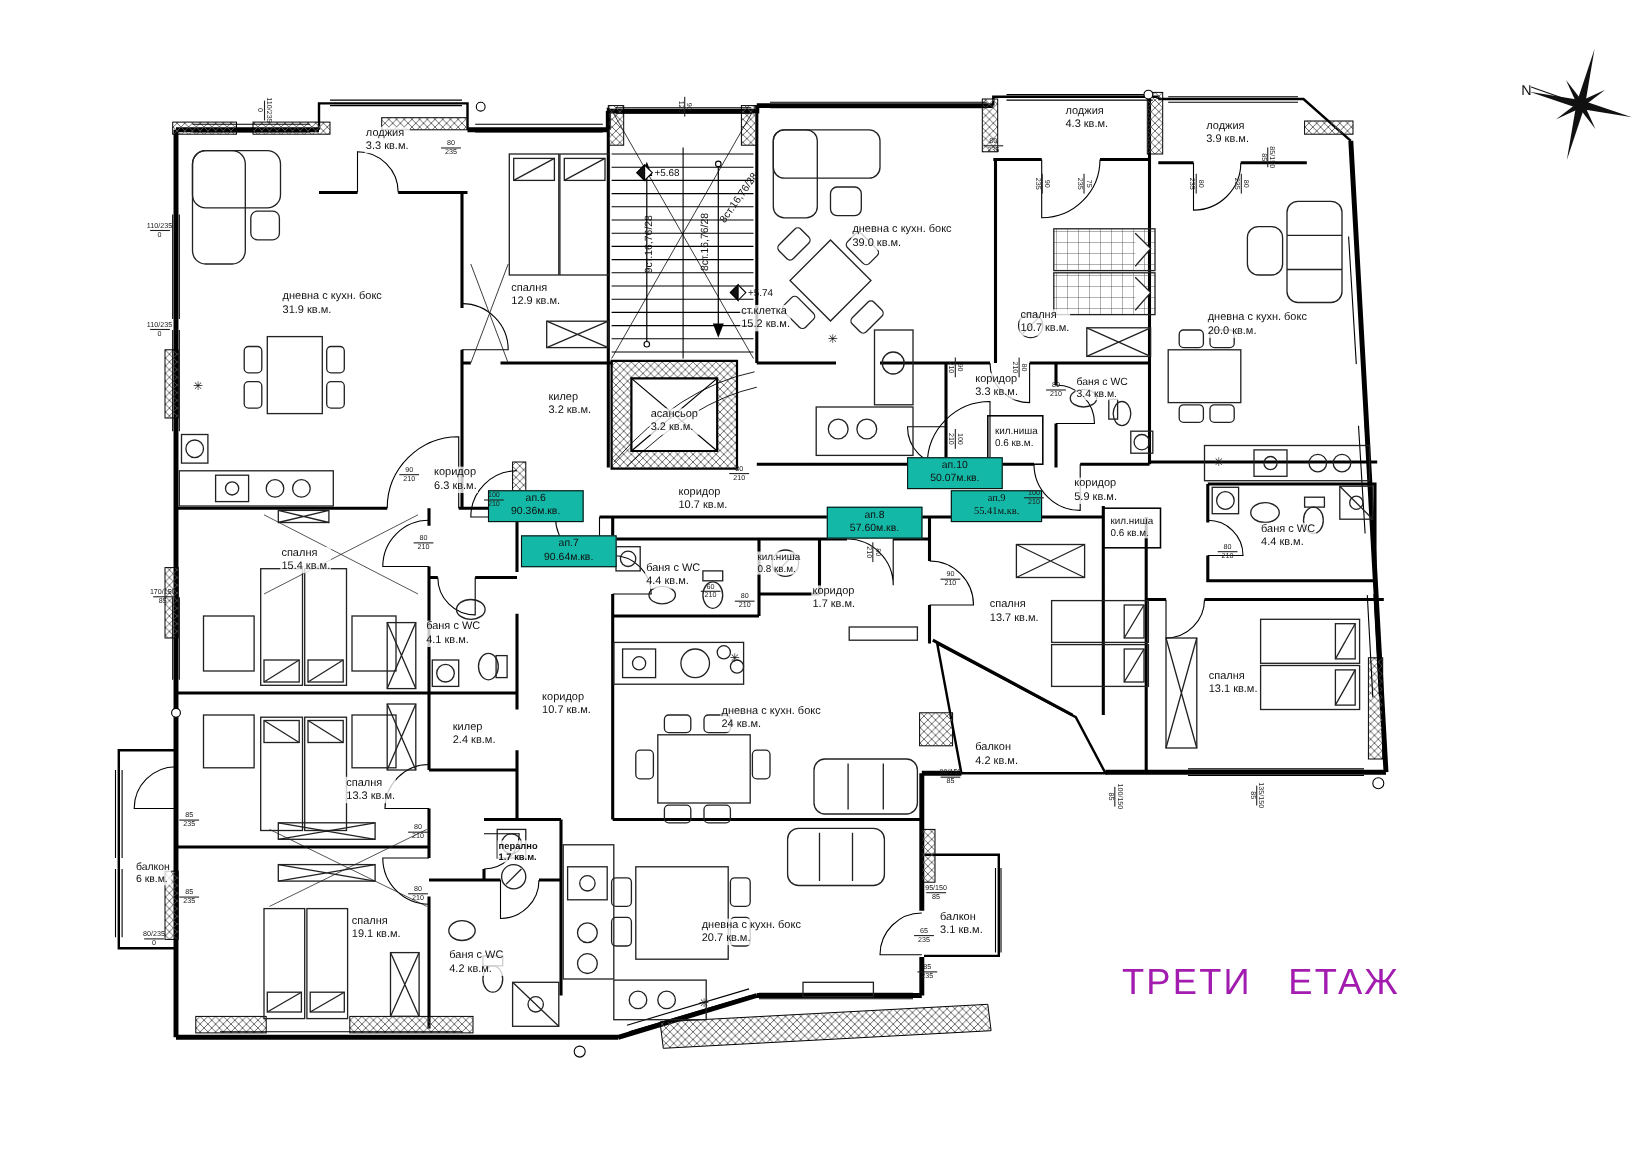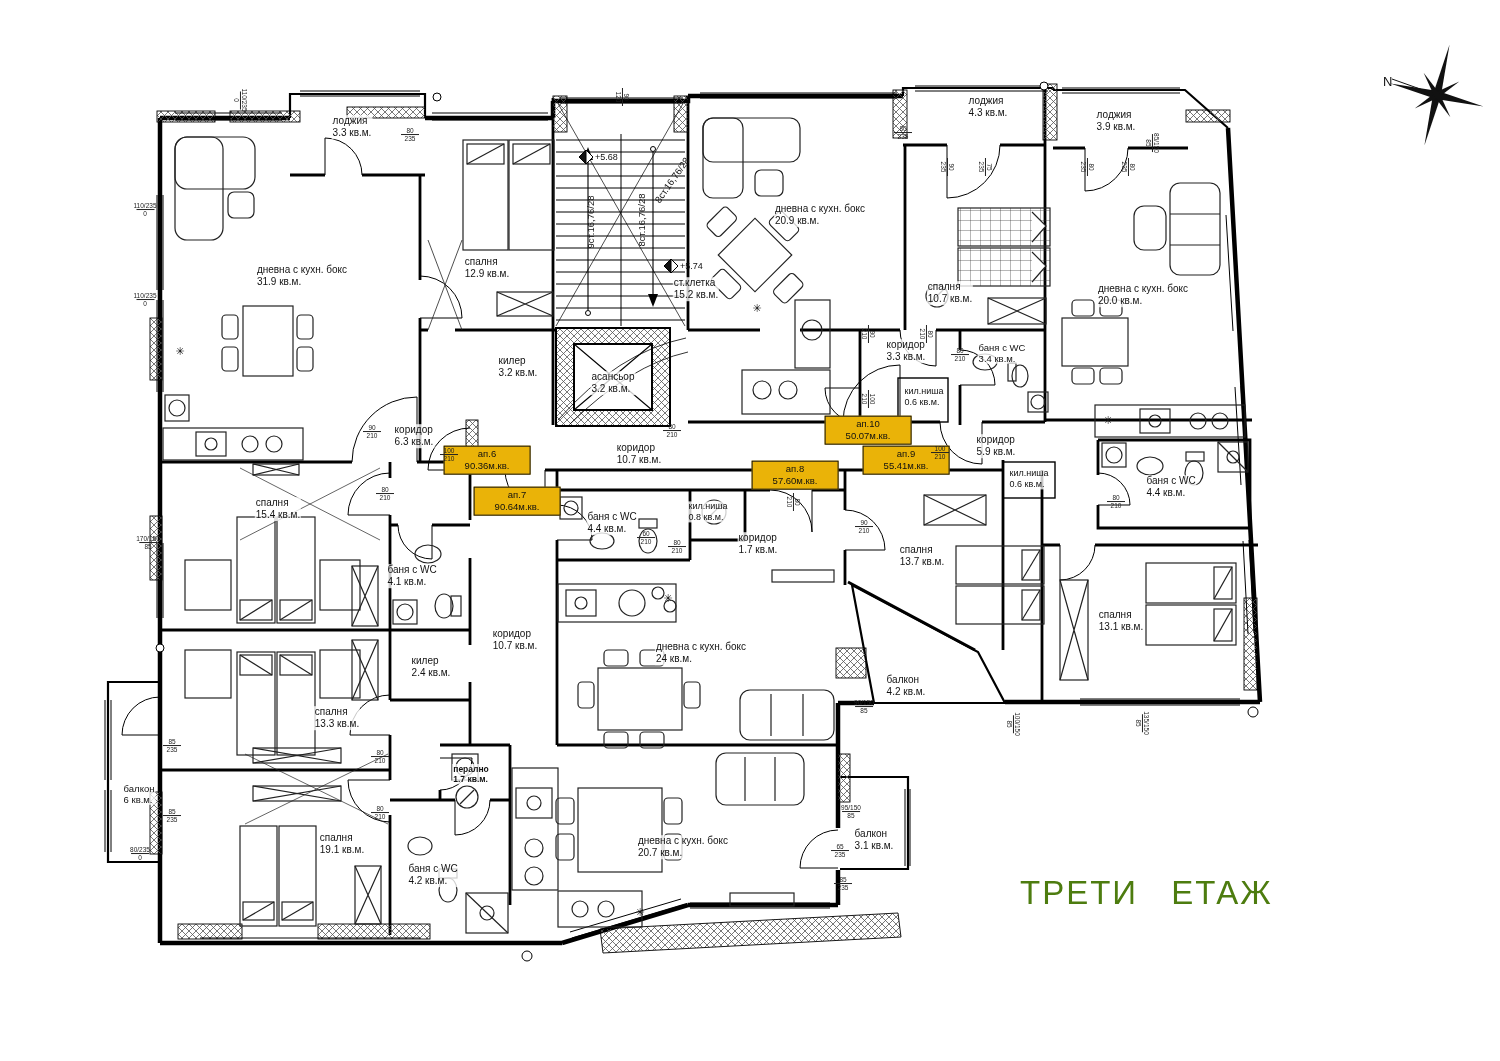--- a/index.html
+++ b/index.html
@@ -4,29 +4,29 @@
 <style>
   html,body{margin:0;padding:0;background:#fff;}
   #page{position:relative;width:1500px;height:1061px;background:#fff;overflow:hidden;
         font-family:"Liberation Sans",sans-serif;}
   #plan-svg{position:absolute;left:0;top:0;}
   #overlay{position:absolute;left:0;top:0;width:1500px;height:1061px;}
   .lbl{position:absolute;transform:translate(-50%,-50%);
        font-size:10px;line-height:1.18;color:#111;background:rgba(255,255,255,.78);
        padding:0 1px;white-space:nowrap;}
   .apt{position:absolute;transform:translate(-50%,-50%);border:1.4px solid #111;
-       background:#eab308;font-size:9.5px;line-height:1.3;padding:1px 20px;text-align:center;
+       background:#14b8a6;font-size:9.5px;line-height:1.3;padding:1px 20px;text-align:center;
        white-space:nowrap;color:#111;}
   .dim{position:absolute;display:flex;flex-direction:column;align-items:center;
        font-size:6.5px;line-height:1.15;color:#222;}
   .dim .den{border-top:0.9px solid #222;padding:0 2px;min-width:14px;text-align:center;}
   .slab{position:absolute;font-size:9.5px;color:#111;white-space:nowrap;}
   .elev{position:absolute;font-size:9px;color:#111;transform:translate(0,-50%);white-space:nowrap;}
   .sym{position:absolute;font-size:11px;color:#111;transform:translate(-50%,-50%);}
-  #title{position:absolute;left:1020px;top:874px;font-size:33px;color:#4d7c0f;
+  #title{position:absolute;left:1020px;top:874px;font-size:33px;color:#a21caf;
          letter-spacing:2px;word-spacing:22px;white-space:nowrap;}
 </style>
 </head>
 <body>
 
 <div id="page">
 
 <svg id="plan-svg" width="1500" height="1061" viewBox="0 0 1500 1061">
   <defs>
     <pattern id="hatch" width="7" height="7" patternUnits="userSpaceOnUse">
@@ -427,21 +427,21 @@
       <div class="lbl" style="left: 696px; top: 289px;">
         <div>ст.клетка</div>
         <div>15.2 кв.м.</div>
       </div>
       <div class="lbl" style="left: 613px; top: 383px;">
         <div>асансьор</div>
         <div>3.2 кв.м.</div>
       </div>
       <div class="lbl" style="left: 820px; top: 215px;">
         <div>дневна с кухн. бокс</div>
-        <div>20.9 кв.м.</div>
+        <div>39.0 кв.м.</div>
       </div>
       <div class="lbl" style="left: 988px; top: 107px;">
         <div>лоджия</div>
         <div>4.3 кв.м.</div>
       </div>
       <div class="lbl" style="left: 1116px; top: 121px;">
         <div>лоджия</div>
         <div>3.9 кв.м.</div>
       </div>
       <div class="lbl" style="left: 950px; top: 293px;">
@@ -561,21 +561,21 @@
         <div>90.36м.кв.</div>
       </div>
       <div class="apt" style="left: 517px; top: 501px;">
         <div>ап.7</div>
         <div>90.64м.кв.</div>
       </div>
       <div class="apt" style="left: 795px; top: 475px;">
         <div>ап.8</div>
         <div>57.60м.кв.</div>
       </div>
-      <div class="apt" style="left: 906px; top: 460px;">
+      <div class="apt" style="left: 906px; top: 460px; font-family: Liberation Serif, serif;">
         <div>ап.9</div>
         <div>55.41м.кв.</div>
       </div>
       <div class="apt" style="left: 868px; top: 430px;">
         <div>ап.10</div>
         <div>50.07м.кв.</div>
       </div>
       <div class="dim" style="left: 145px; top: 210px; transform: translate(-50%, -50%);">
         <span>110/235</span>
         <span class="den">0</span>

